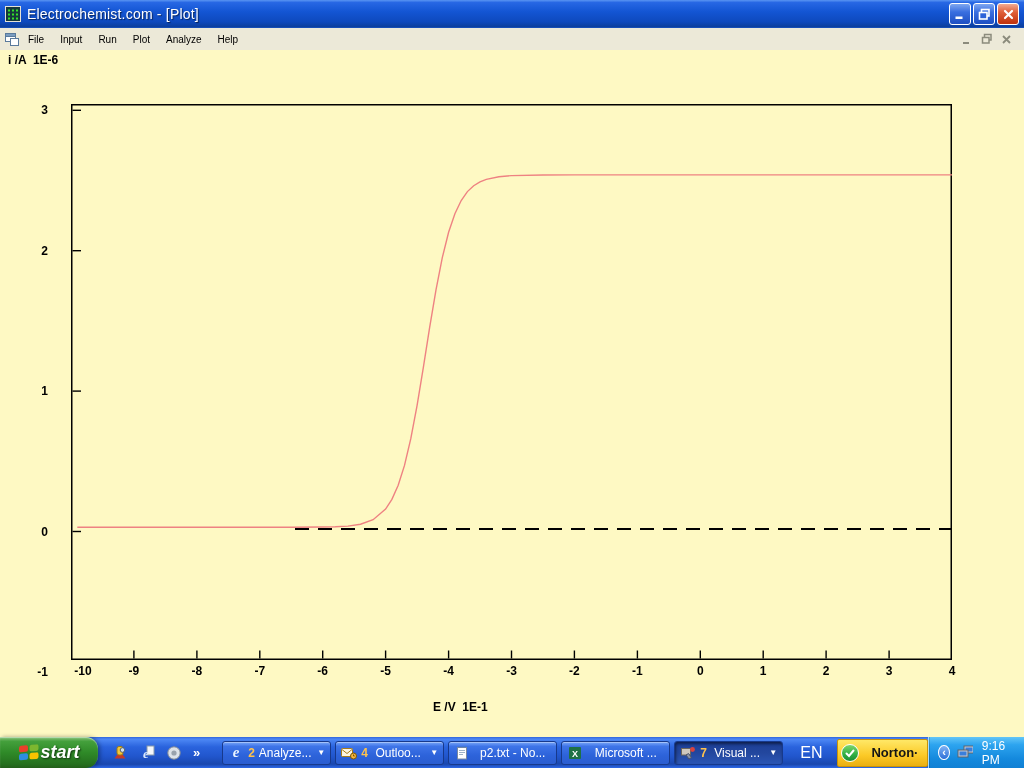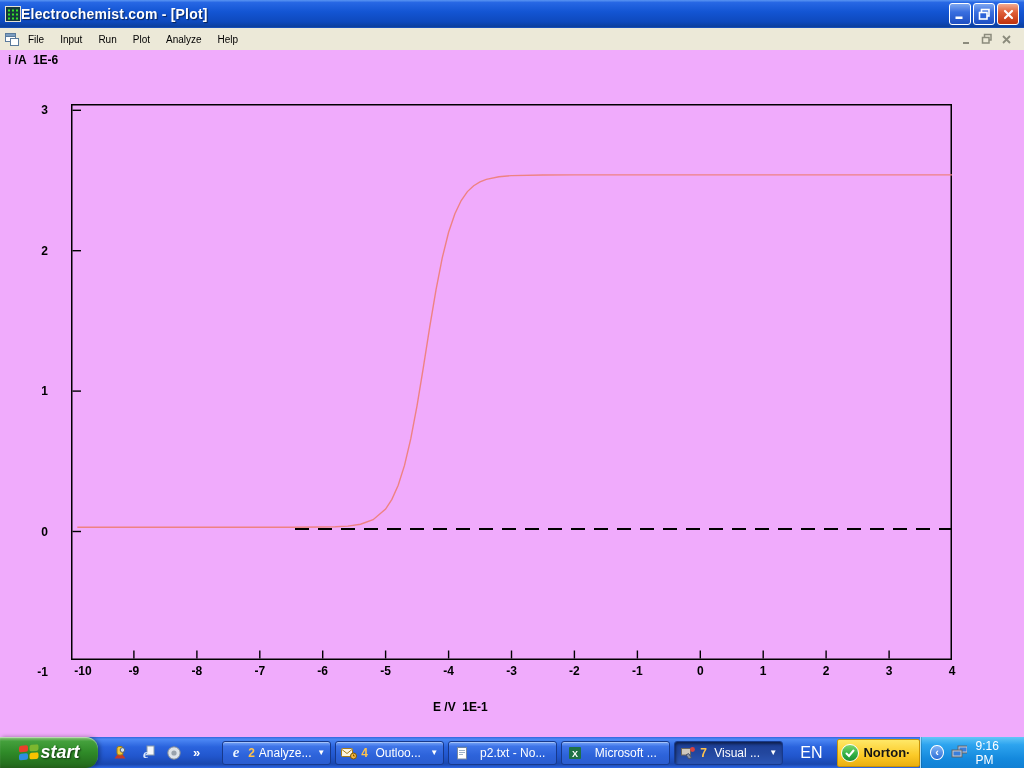--- a/index.html
+++ b/index.html
@@ -2,32 +2,32 @@
 <html><head>
 <meta charset="utf-8">
 <style>
   html,body{margin:0;padding:0}
   body{width:1024px;height:768px;overflow:hidden;position:relative;background:#fff;
        font-family:"Liberation Sans",sans-serif;-webkit-font-smoothing:none}
   
   .titlebar{position:absolute;left:0;top:0;width:1024px;height:28px;display:flex;align-items:center;
     padding:0 5px;box-sizing:border-box;color:#fff;
     background:linear-gradient(180deg,#5a95f2 0%,#2767e4 9%,#1355d3 42%,#0e49bd 78%,#0c3f9e 95%,#1a55c4 100%);}
-  .title-text{font-weight:bold;font-size:14px;text-shadow:1px 1px 1px rgba(0,0,0,.55);letter-spacing:.2px}
+  .title-text{font-weight:normal;font-size:14px;margin-left:6px;text-shadow:1px 1px 1px rgba(0,0,0,.55);letter-spacing:.2px}
   .winbtns{margin-left:auto;display:flex;gap:2px}
   .winbtn{width:22px;height:22px;border:1px solid #fff;border-radius:3px;padding:0;cursor:default;
     background:linear-gradient(180deg,#7fa7f0 0%,#3a6fe0 40%,#1f51c4 95%);display:flex;align-items:center;justify-content:center}
   .winbtn.close{background:linear-gradient(180deg,#f2ab92 0%,#e0613a 40%,#c23510 95%)}
   
   .menubar{position:absolute;left:0;top:28px;width:1024px;height:22px;background:#ece9d8;display:flex;
     align-items:center;font-size:10px;color:#000;box-sizing:border-box;padding:0 4px}
   .menu-item{padding:3px 8px}
   .mdi-controls{margin-left:auto;display:flex;gap:8px;align-items:center;padding-right:8px}
   
-  .client{position:absolute;left:0;top:50px;width:1024px;height:687px;background:#f0abfc;color:#000}
+  .client{position:absolute;left:0;top:50px;width:1024px;height:687px;background:#fef9c3;color:#000}
   .axis-title{position:absolute;font-weight:bold;font-size:12px;white-space:pre}
   .y-axis-title{left:8px;top:3px}
   .x-axis-title{left:433px;top:650px;width:160px;text-align:left}
   #plot-svg{position:absolute;left:71px;top:54px}
   .tick-x{position:absolute;top:614px;width:40px;text-align:center;font-weight:bold;font-size:12px}
   .tick-y{position:absolute;left:8px;width:40px;text-align:right;font-weight:bold;font-size:12px;height:14px}
   
   .taskbar{position:absolute;left:0;bottom:0;width:1024px;height:31px;display:flex;align-items:center;
     background:linear-gradient(180deg,#3166dd 0%,#4d88f5 7%,#2a63dd 32%,#2156cd 62%,#1a47ae 88%,#2e68e8 100%);}
   .start-btn{height:31px;min-width:98px;border:0;border-radius:0 12px 12px 0;cursor:default;
@@ -43,21 +43,21 @@
   .task-btn{width:109px;height:24px;border-radius:3px;border:1px solid #17398c;box-sizing:border-box;cursor:default;
     background:linear-gradient(180deg,#79a7f9 0%,#3e74e8 20%,#2d63da 60%,#2a5cd0 100%);
     display:flex;align-items:center;gap:4px;padding:0 5px;color:#fff;font-size:12px;
     font-family:"Liberation Sans",sans-serif;box-shadow:inset 0 1px 0 rgba(255,255,255,.35)}
   .task-btn.active{background:linear-gradient(180deg,#1c3e96 0%,#23479e 50%,#2b55b4 100%);
     box-shadow:inset 1px 2px 3px rgba(0,0,0,.5)}
   .task-count{color:#ffc34e;font-weight:bold;flex:0 0 auto}
   .task-label{white-space:nowrap;overflow:hidden;flex:1 1 auto}
   .task-chevron{font-size:8px;flex:0 0 auto;margin-left:2px}
   .lang{color:#fff;font-size:16px;padding:0 9px;margin-left:8px}
-  .norton{height:26px;display:flex;align-items:center;gap:4px;margin-left:6px;padding:0 9px 0 3px;
+  .norton{height:26px;display:flex;align-items:center;gap:12px;margin-left:6px;padding:0 9px 0 3px;
     background:linear-gradient(180deg,#ffe867 0%,#fbc926 60%,#e9af12 100%);
     border:1px solid #c89308;border-radius:2px;color:#151515;font-weight:bold;font-size:13px}
   .norton-check{width:18px;height:18px;border-radius:50%;border:1.5px solid #fff;box-sizing:border-box;
     background:linear-gradient(180deg,#7fd66a,#2fae44 60%,#1d8c32);display:flex;align-items:center;justify-content:center}
   .tray{margin-left:auto;height:31px;display:flex;align-items:center;gap:7px;padding:0 10px 0 9px;color:#fff;font-size:12px;
     background:linear-gradient(180deg,#63c6f8 0%,#2da4ef 25%,#1489dd 70%,#1180d4 100%);
     border-left:1px solid #a8dcfb;box-shadow:inset 1px 0 0 rgba(0,0,0,.15)}
   .tray-chevron{width:15px;height:15px;border-radius:50%;border:1px solid #fff;box-sizing:border-box;cursor:default;
     background:linear-gradient(180deg,#7fb3f4,#2e6fd8);color:#fff;display:flex;align-items:center;justify-content:center;
     font-size:11px;font-weight:bold;line-height:1}

